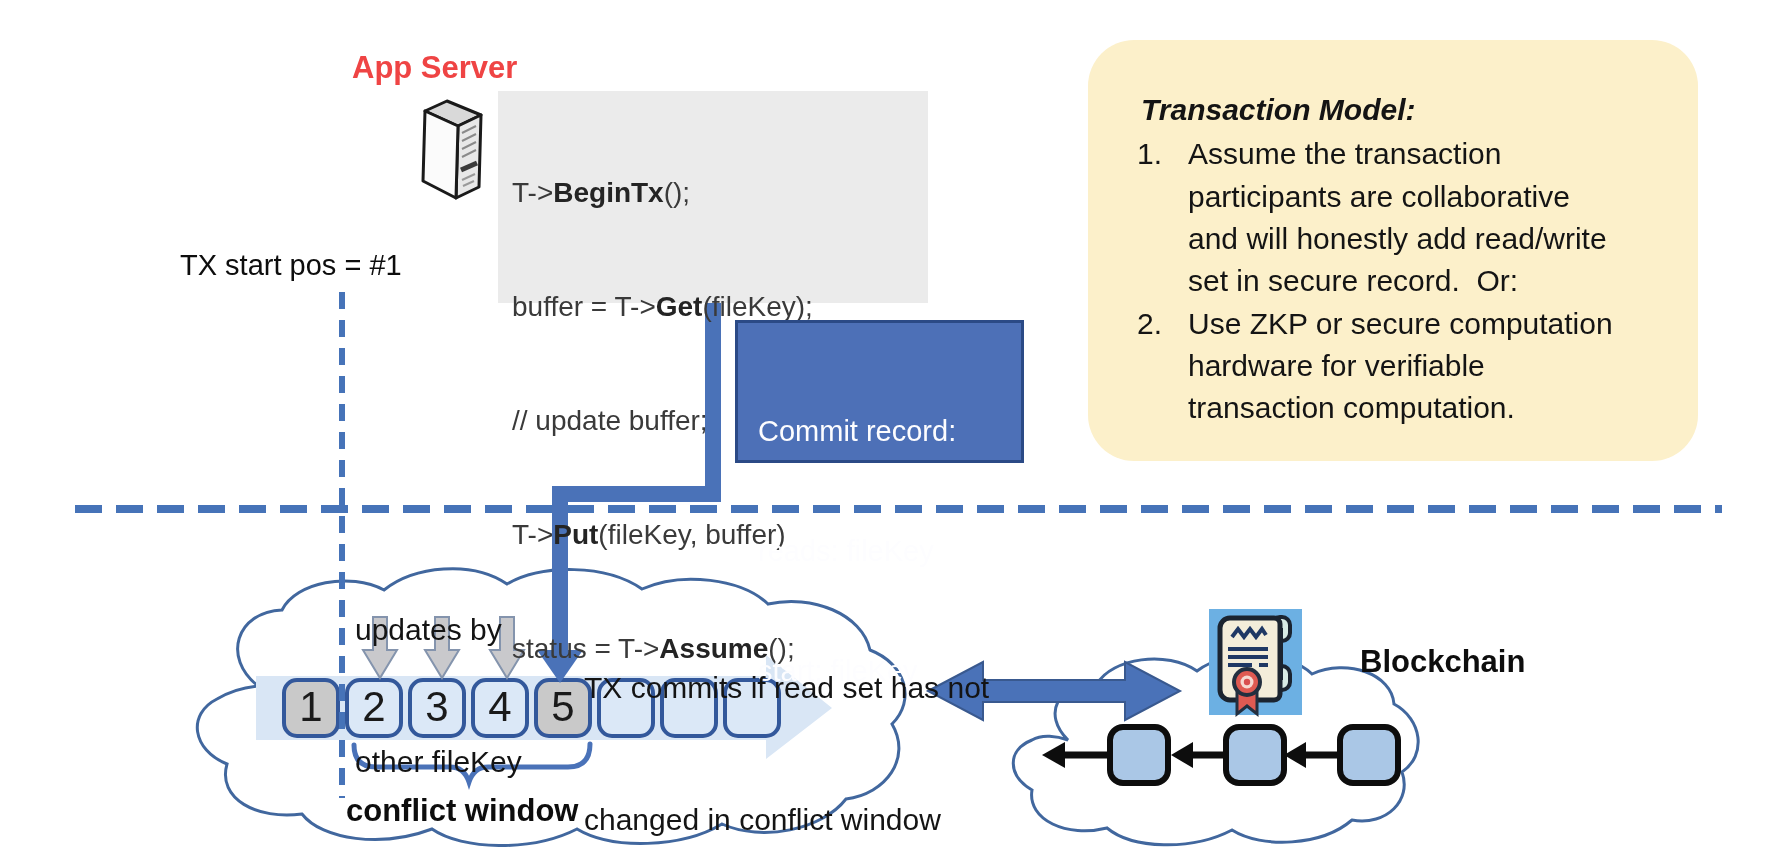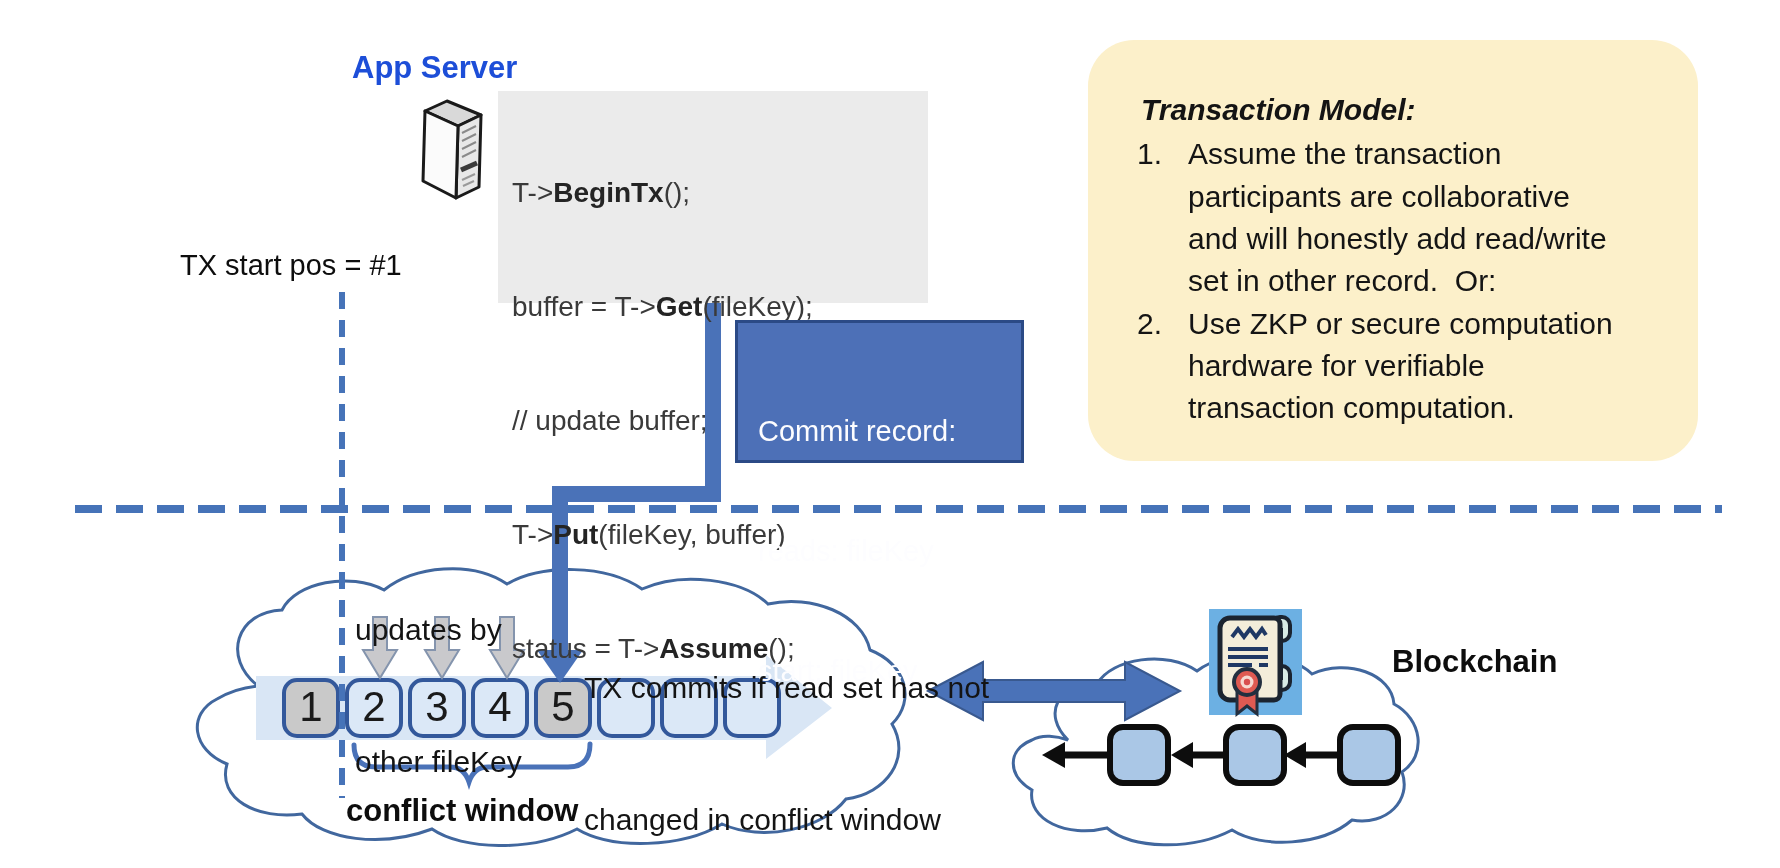--- a/index.html
+++ b/index.html
@@ -2,21 +2,21 @@
 <html><head>
 <meta charset="utf-8">
 <style>
   html,body{margin:0;padding:0;background:#ffffff;}
   #canvas{
     position:relative;width:1780px;height:868px;overflow:hidden;background:#ffffff;
     font-family:"Liberation Sans",sans-serif;color:#1a1a1a;
   }
   #canvas svg{position:absolute;left:0;top:0;}
   .txt{position:absolute;white-space:pre;}
-  #app-server-title{left:352px;top:50px;font-size:31px;font-weight:bold;color:#1d4ed8;}
+  #app-server-title{left:352px;top:50px;font-size:31px;font-weight:bold;color:#ef4444;}
   #code-box{
     position:absolute;left:498px;top:91px;width:430px;height:212px;background:#ebebeb;
     box-sizing:border-box;padding:7px 0 0 14px;font-size:28px;line-height:38px;color:#3a3a3a;
     white-space:pre;
   }
   #code-box b{color:#242424;}
   #tx-start{left:180px;top:249px;font-size:29px;color:#0d0d0d;}
   #commit-box{
     position:absolute;left:735px;top:320px;width:289px;height:143px;background:#4d70b7;
     border:3px solid #2b4a86;box-sizing:border-box;color:#fdfdff;font-size:29px;line-height:40px;
@@ -26,21 +26,21 @@
     position:absolute;left:1088px;top:40px;width:610px;height:421px;background:#fcf0ca;
     border-radius:46px;
   }
   .tm{position:absolute;font-size:30px;color:#141414;white-space:pre;margin-left:35px;}
   #tm-title{left:1106px;top:93px;font-weight:bold;font-style:italic;}
   .tm-num{width:30px;}
   #updates-label,#commits-label{position:absolute;font-size:30px;line-height:44px;color:#141414;white-space:pre;}
   #updates-label{left:355px;top:520px;}
   #commits-label{left:584px;top:578px;}
   #conflict-label{left:346px;top:793px;font-size:31px;font-weight:bold;color:#0d0d0d;}
-  #blockchain-label{left:1392px;top:644px;font-size:31px;font-weight:bold;color:#0d0d0d;}
+  #blockchain-label{left:1360px;top:644px;font-size:31px;font-weight:bold;color:#0d0d0d;}
   .tblock{
     position:absolute;top:678px;width:58px;height:60px;box-sizing:border-box;
     border:4px solid #33589b;border-radius:15px;background:#dbe8f7;
     font-size:42px;line-height:50px;text-align:center;color:#1a1a1a;
   }
   .tblock.gray{background:#c9c9c9;}
 </style>
 </head>
 <body>
 
@@ -167,21 +167,21 @@
     <div>reads: fileKey</div>
     <div>start: fileKey</div>
   </div>
 
   <div id="yellow-box"></div>
   <div class="tm" id="tm-title">Transaction Model:</div>
   <div class="tm tm-num" style="left:1102px;top:137px">1.</div>
   <div class="tm" style="left:1153px;top:137px">Assume the transaction</div>
   <div class="tm" style="left:1153px;top:180px">participants are collaborative</div>
   <div class="tm" style="left:1153px;top:222px">and will honestly add read/write</div>
-  <div class="tm" style="left:1153px;top:264px">set in other record.  Or:</div>
+  <div class="tm" style="left:1153px;top:264px">set in secure record.  Or:</div>
   <div class="tm tm-num" style="left:1102px;top:307px">2.</div>
   <div class="tm" style="left:1153px;top:307px">Use ZKP or secure computation</div>
   <div class="tm" style="left:1153px;top:349px">hardware for verifiable</div>
   <div class="tm" style="left:1153px;top:391px">transaction computation.</div>
 
   <div id="updates-label">
     <div>updates by</div>
     <div>other fileKey</div>
   </div>
 

